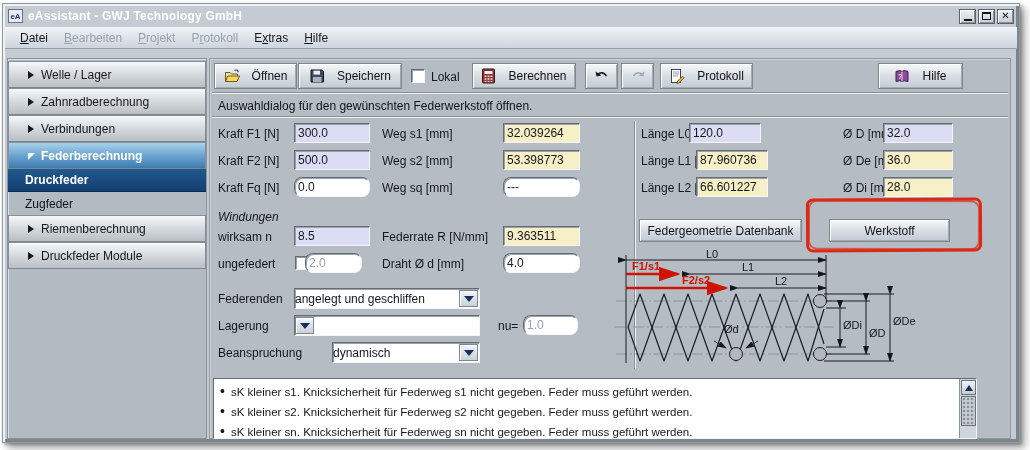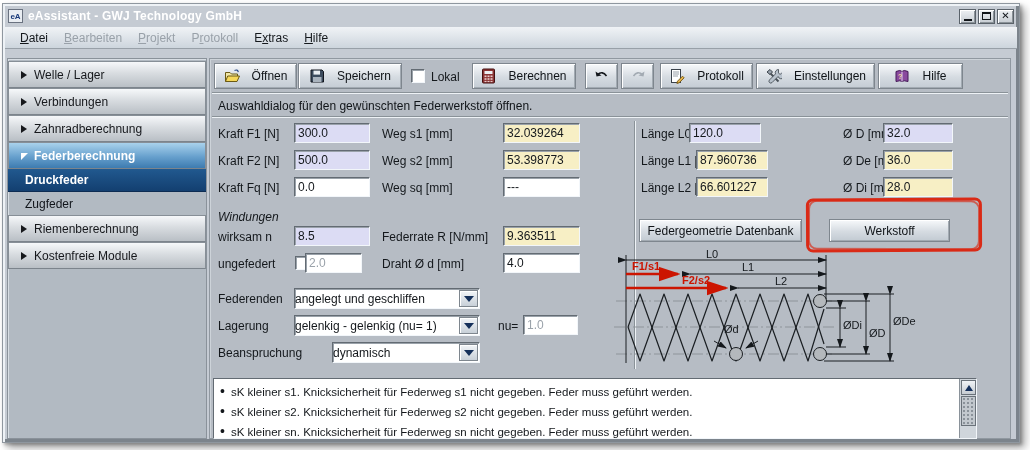--- a/index.html
+++ b/index.html
@@ -29,21 +29,21 @@
     background:linear-gradient(#f0f3f6,#cdd5dd);border-bottom:1px solid #98a0a8;
     display:flex;align-items:center;padding-left:7px;font-size:12px;color:#14181c;}
   .menu-item{padding:2px 8px;cursor:default;}
   .menu-item.disabled{color:#99a1a9;}
 
   
   .sidebar{position:absolute;left:5px;top:55px;width:200px;height:381px;background:#b2bac2;
     border:1px solid #8a929a;box-shadow:inset 1px 1px 0 #d8dee4;padding-top:2px;}
   .nav-header{height:27px;margin:0 0 0 0;background:linear-gradient(#f6f8fa,#d8dce0 45%,#b9bfc5);
     border:1px solid #878f97;border-bottom-color:#7c848c;display:flex;align-items:center;
-    padding-left:12px;font-size:12px;color:#16181c;}
+    padding-left:19px;font-size:12px;color:#16181c;}
   .nav-header.active{background:linear-gradient(#a9d2ec,#67a0cd 55%,#3d7bb0);color:#ffffff;font-weight:bold;}
   .tri-right{width:0;height:0;border-left:6px solid #16181c;border-top:4px solid transparent;
     border-bottom:4px solid transparent;margin-right:7px;}
   .tri-exp{width:0;height:0;border-top:7px solid #ffffff;border-right:7px solid transparent;margin-right:6px;margin-top:2px;}
   .nav-sub{height:23px;display:flex;align-items:center;padding-left:17px;font-size:12px;color:#10141a;}
   .nav-sub.selected{background:linear-gradient(#1f5globals,#123c6e);background:linear-gradient(#21598f,#133f70);
     color:#ffffff;font-weight:bold;border-bottom:1px solid #0d2c52;}
 
   
   .main{position:absolute;left:207px;top:55px;width:802px;height:381px;background:#b6bcc4;
@@ -55,21 +55,21 @@
     display:flex;align-items:center;justify-content:center;gap:12px;font-size:12px;color:#101418;padding:0 6px;}
   .tbtn svg{flex:0 0 auto;}
   .status{position:absolute;left:8px;top:40px;font-size:12px;color:#101418;white-space:nowrap;}
 
   .flabel{position:absolute;font-size:12px;color:#14181c;white-space:nowrap;}
   .fin{position:absolute;height:20px;font-size:12px;color:#14181c;padding:0 3px;
     border:1px solid;border-color:#636b73 #f2f6fa #f2f6fa #636b73;box-shadow:inset 1px 1px 0 #9aa2aa;
     font-family:"Liberation Sans",sans-serif;outline:none;}
   .lav{background:#dcdcf4;}
   .yel{background:#f7efc5;}
-  .wht{background:#ffffff;}
+  .wht{background:#ffffff;border-radius:8px;}
   .fin.dis{color:#9aa2aa;}
   .cb{position:absolute;width:14px;height:14px;background:#ffffff;border:1px solid;
     border-color:#636b73 #f2f6fa #f2f6fa #636b73;box-shadow:inset 1px 1px 0 #9aa2aa;}
 
   .select{position:absolute;height:21px;background:#ffffff;border:1px solid;
     border-color:#636b73 #f2f6fa #f2f6fa #636b73;box-shadow:inset 1px 1px 0 #9aa2aa;
     display:flex;align-items:center;}
   .sel-text{flex:1;font-size:12px;color:#14181c;padding-left:0;white-space:nowrap;overflow:hidden;}
   .sel-btn{width:19px;height:17px;margin-right:1px;background:linear-gradient(#f2f5f8,#c8d0d8);
     border:1px solid #7e868e;box-shadow:inset 1px 1px 0 #ffffff;display:flex;align-items:center;justify-content:center;}
@@ -133,43 +133,43 @@
     <span class="menu-item"><u>H</u>ilfe</span>
   </div>
 
   <div class="sidebar">
     <div class="nav-header">
         <span class="tri-right"></span>
         <span>Welle / Lager</span>
       </div>
     <div class="nav-header">
         <span class="tri-right"></span>
+        <span>Zahnradberechnung</span>
+      </div>
+    <div class="nav-header">
+        <span class="tri-right"></span>
         <span>Verbindungen</span>
-      </div>
-    <div class="nav-header">
-        <span class="tri-right"></span>
-        <span>Zahnradberechnung</span>
       </div>
     <div class="nav-header active">
         <span class="tri-exp"></span>
         <span>Federberechnung</span>
       </div>
     <div class="nav-sub selected">
         <span>Druckfeder</span>
       </div>
     <div class="nav-sub">
         <span>Zugfeder</span>
       </div>
     <div class="nav-header">
         <span class="tri-right"></span>
         <span>Riemenberechnung</span>
       </div>
     <div class="nav-header">
         <span class="tri-right"></span>
-        <span>Kostenfreie Module</span>
+        <span>Druckfeder Module</span>
       </div>
   </div>
 
   <div class="main">
 
     <button class="tbtn" style="left:4px;width:83px;">
       <svg width="16" height="16" viewBox="0 0 16 16">
           <path d="M1.5 13.5v-9h4.5l1.5 1.5h6v2" fill="#f1e6a6" stroke="#6b5a14"></path>
           <path d="M1.5 13.5l2.2-5.5h11.8l-2.5 5.5z" fill="#f6d85a" stroke="#6b5a14"></path>
           <path d="M10.5 2.5q3-1.5 3.8 1.6" fill="none" stroke="#2a4a8a" stroke-width="1.2"></path>
@@ -221,28 +221,20 @@
           <rect x="2.5" y="1.5" width="9" height="13" fill="#ffffff" stroke="#3a424a"></rect>
           <g stroke="#98a0a8">
             <line x1="4" y1="4" x2="10" y2="4"></line>
             <line x1="4" y1="6" x2="10" y2="6"></line>
             <line x1="4" y1="8" x2="9" y2="8"></line>
           </g>
           <path d="M8.5 13.2l5-5 1.6 1.6-5 5-2.2.6z" fill="#eab94e" stroke="#7a5a14"></path>
         </svg>
       <span>Protokoll</span>
     </button>
-    <button class="tbtn" style="left:546px;width:119px;">
-      <svg width="17" height="16" viewBox="0 0 17 16">
-          <path d="M2 4l3-2.5L7.5 4 5 6.5z" fill="#9aa4ae" stroke="#3a424a"></path>
-          <line x1="5.5" y1="5.5" x2="13.5" y2="13.5" stroke="#4a525a" stroke-width="2"></line>
-          <path d="M13.5 1.5a3.2 3.2 0 00-3 4.4l-6 6a1.6 1.6 0 102.6 2.6l6-6a3.2 3.2 0 104-4l-2 2-1.6-1.6z" fill="#b8c2cc" stroke="#3a424a" stroke-width=".8"></path>
-        </svg>
-      <span>Einstellungen</span>
-    </button>
     <button class="tbtn" style="left:668px;width:85px;">
       <svg width="16" height="15" viewBox="0 0 16 15">
           <path d="M2 2.5q4.5-2 6 0 1.5-2 6 0v10q-4.5-1.5-6 0-1.5-1.5-6 0z" fill="#8a4a9e" stroke="#451a58"></path>
           <line x1="8" y1="2.5" x2="8" y2="12.5" stroke="#e2d2ee"></line>
           <text x="4" y="10" font-size="7" fill="#f2e2a2" font-weight="bold">?</text>
         </svg>
       <span>Hilfe</span>
     </button>
 
     <div class="groove" style="top:33px;"></div>
@@ -279,21 +271,20 @@
     <span class="flabel" style="left:8px;top:233px;">Federenden</span>
     <div class="select" style="left:84px;top:229px;width:186px;">
       <span class="sel-text">angelegt und geschliffen</span>
       <span class="sel-btn">
           <span class="sel-arrow"></span>
         </span>
     </div>
 
     <span class="flabel" style="left:8px;top:260px;">Lagerung</span>
     <div class="select" style="left:84px;top:256px;width:186px;">
-      <span class="sel-text">gelenkig - gelenkig (nu= 1)</span>
       <span class="sel-btn">
           <span class="sel-arrow"></span>
         </span>
     </div>
     <span class="flabel" style="left:288px;top:260px;">nu=</span>
     <input class="fin wht dis" style="left: 313px; top: 256px; width: 55px;" value="1.0">
 
     <span class="flabel" style="left:8px;top:287px;">Beanspruchung</span>
     <div class="select" style="left:122px;top:283px;width:148px;">
       <span class="sel-text">dynamisch</span>

